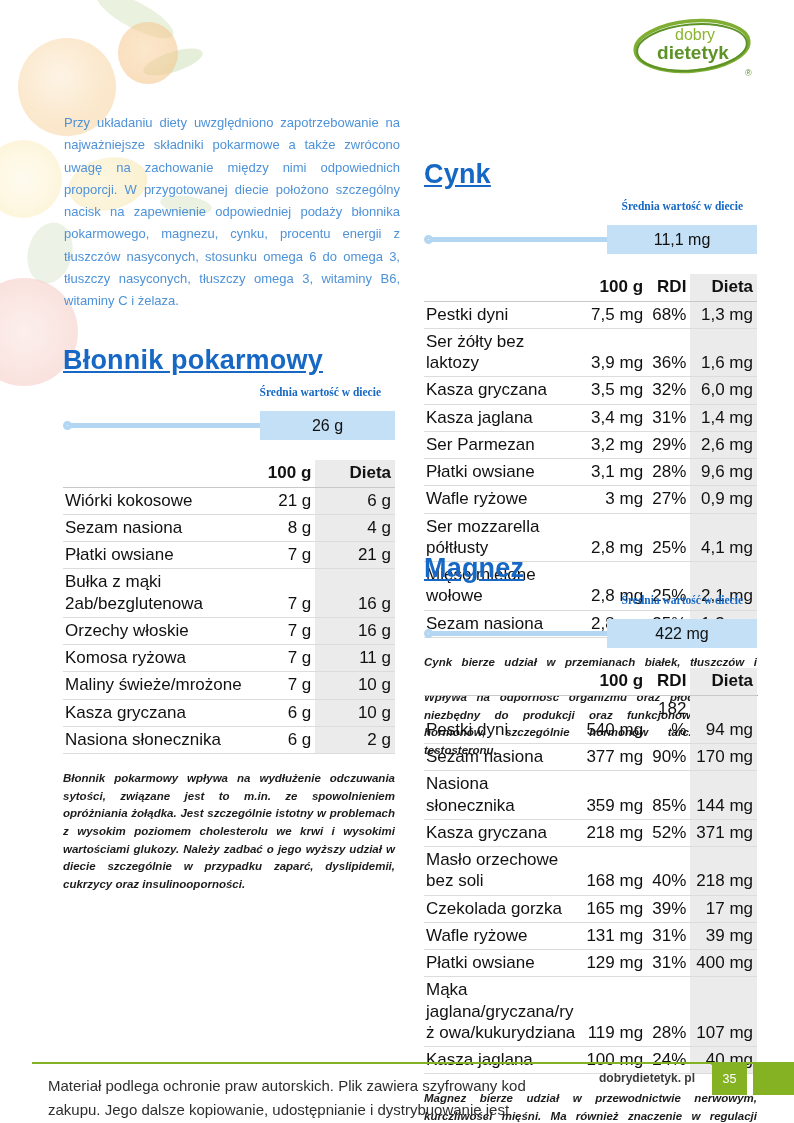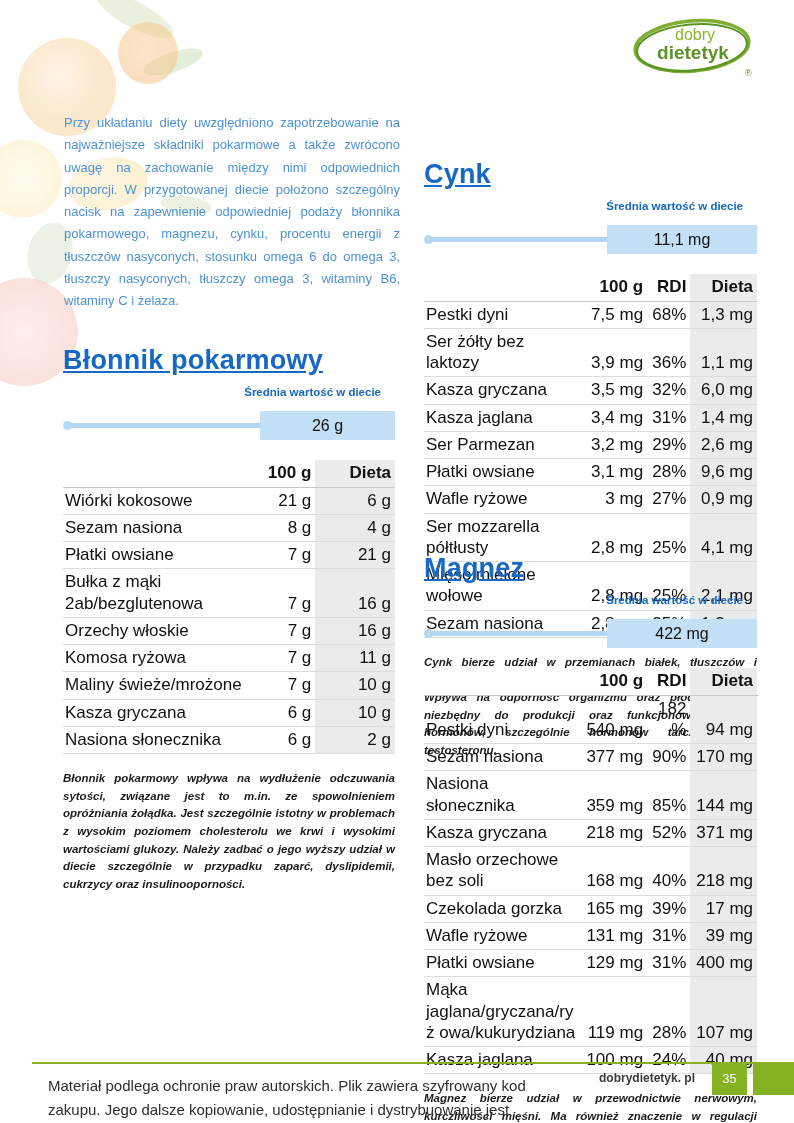--- a/index.html
+++ b/index.html
@@ -51,21 +51,21 @@
   .section{position:absolute;width:333px;}
   #fiber-section{left:63px;top:344px;width:332px;}
   #zinc-section{left:424px;top:158px;}
   #magnesium-section{left:424px;top:552px;}
   .section h2{
     color:var(--heading_blue);font-size:27px;font-weight:600;
     letter-spacing:.2px;line-height:1.2;text-decoration:underline;
   }
   .avg-label{
     margin-top:10px;text-align:right;padding-right:14px;
-    color:var(--heading_blue);font-size:11.5px;font-weight:bold;
+    color:var(--heading_blue);font-size:11.5px;font-weight:bold;font-family:Liberation Serif, serif;
   }
   .avg-bar{display:flex;align-items:center;margin-top:13px;height:29px;}
   .ring{width:9px;height:9px;border:4px solid var(--bar_line);border-radius:50%;
     background:#fff;flex:0 0 auto;}
   .track{flex:1 1 auto;height:5px;background:var(--bar_line);margin-left:-1px;}
   .value-box{
     flex:0 0 auto;height:29px;background:var(--value_box_bg);
     display:flex;align-items:center;justify-content:center;
     font-size:16px;color:#111;
   }
@@ -237,21 +237,21 @@
           <tr>
             <td>Pestki dyni</td>
             <td>7,5 mg</td>
             <td>68%</td>
             <td>1,3 mg</td>
           </tr>
           <tr>
             <td>Ser żółty bez laktozy</td>
             <td>3,9 mg</td>
             <td>36%</td>
-            <td>1,1 mg</td>
+            <td>1,6 mg</td>
           </tr>
           <tr>
             <td>Kasza gryczana</td>
             <td>3,5 mg</td>
             <td>32%</td>
             <td>6,0 mg</td>
           </tr>
           <tr>
             <td>Kasza jaglana</td>
             <td>3,4 mg</td>

